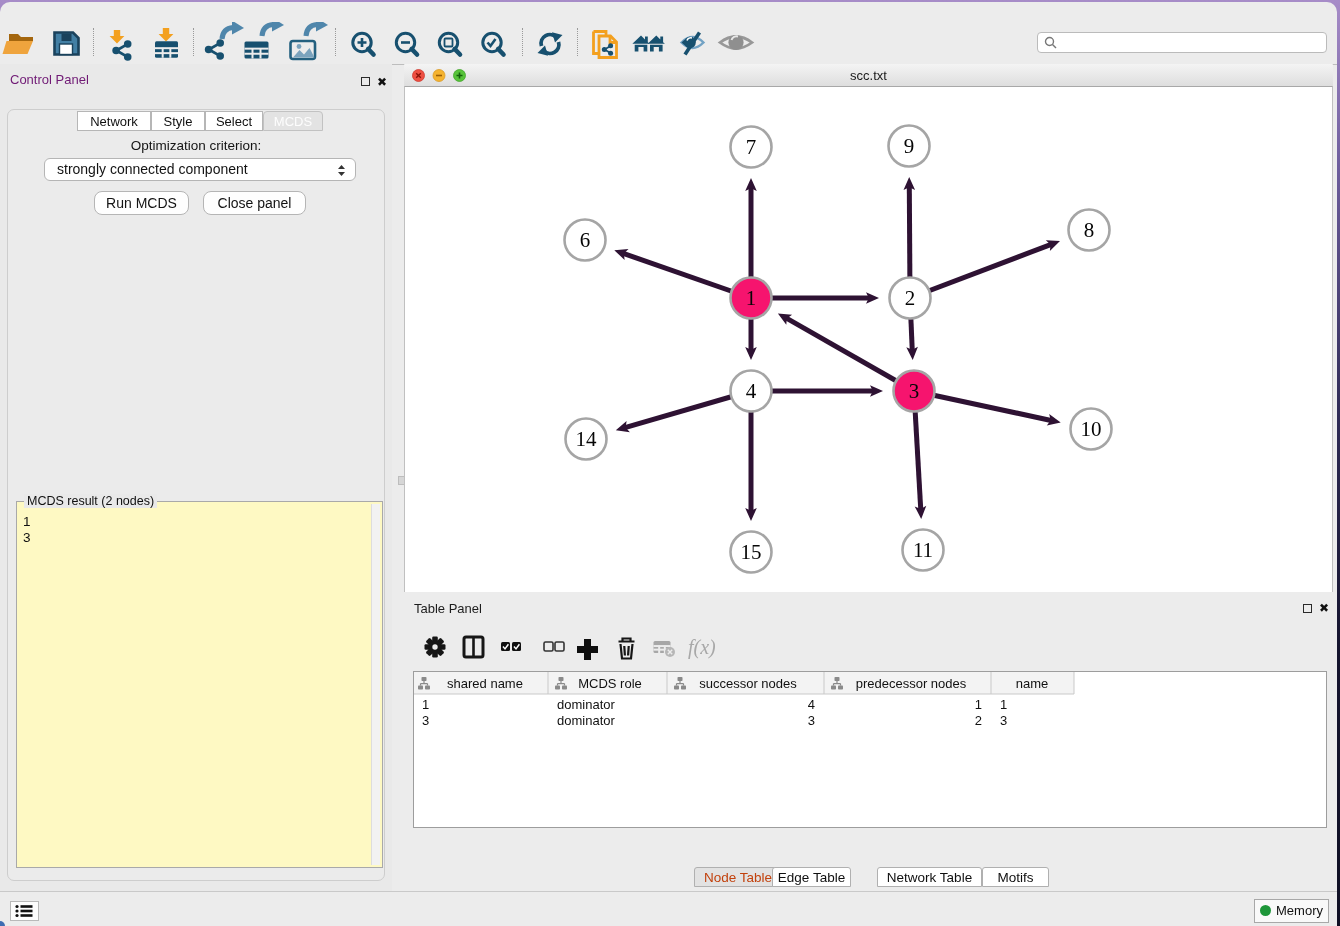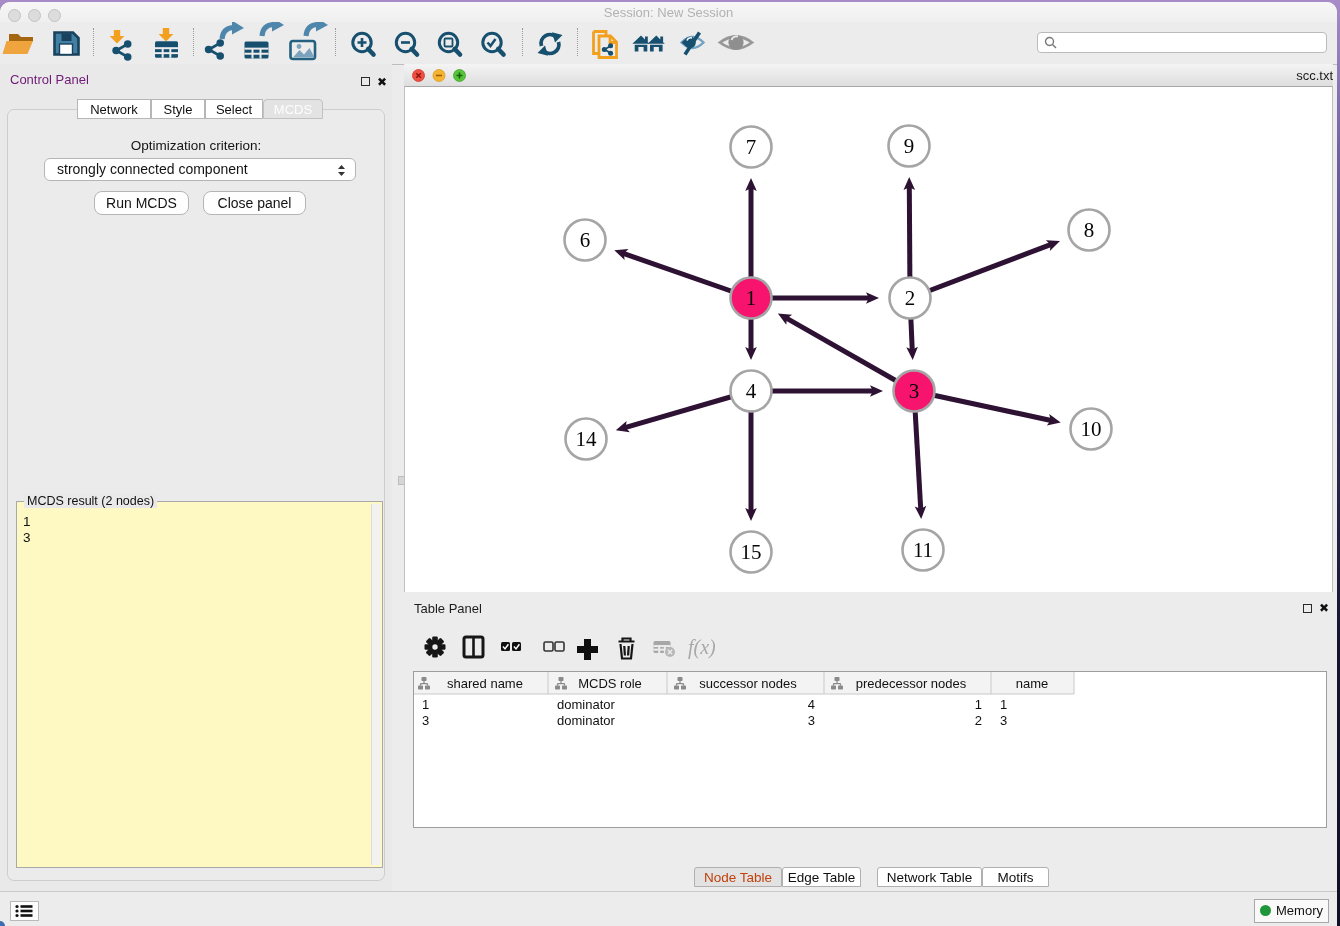--- a/index.html
+++ b/index.html
@@ -8,53 +8,47 @@
 .tl{position:absolute;top:7px;width:13px;height:13px;border-radius:50%;background:#dcdcdc;border:1px solid #c3c3c3}
 #wtitle{position:absolute;top:3px;left:0;width:1337px;text-align:center;font-size:13px;color:#b2b2b2}
 #toolbar{position:absolute;left:0;top:20px;width:1337px;height:43px;background:#ececec;border-bottom:1px solid #bdbdbd}
 .sep{position:absolute;top:6px;height:28px;width:0;border-left:1px dotted #9a9a9a}
 #search{position:absolute;left:1037px;top:10px;width:290px;height:21px;background:#fff;border:1px solid #bbb;border-radius:4px}
 
 #cp{position:absolute;left:0;top:62px;width:392px;height:828px;background:#e9e9e9}
 #cphead{position:absolute;left:10px;top:8px;font-size:13px;color:#701a75}
 .winbtn{position:absolute;top:11px;font-size:12px;color:#111}
 #tabs{position:absolute;left:77px;top:35px;height:20px;font-size:13px;z-index:3}
-.tab{position:absolute;top:0;height:20px;background:#fff;border:1px solid #b6b6b6;color:#101010;text-align:center;line-height:19px}
+.tab{position:absolute;top:12px;height:20px;background:#fff;border:1px solid #b6b6b6;color:#101010;text-align:center;line-height:19px}
 #cpanel{position:absolute;left:7px;top:45px;width:378px;height:772px;background:#ebebeb;border:1px solid #cdcdcd;border-radius:7px}
 #optlabel{position:absolute;left:0;top:74px;width:392px;text-align:center;font-size:13.5px;color:#141414}
 #combo{position:absolute;left:44px;top:94px;width:312px;height:23px;background:#fff;border:1px solid #b5b5b5;border-radius:6px;font-size:14px;color:#131313;line-height:21px;padding-left:12px}
 .btn{position:absolute;top:127px;height:24px;background:#fefefe;border:1px solid #b5b5b5;border-radius:8px;font-size:14px;color:#131313;text-align:center;line-height:22px}
 #fieldset{position:absolute;left:16px;top:437px;width:367px;height:367px;border:1px solid #a9a9a9;background:#fef9c3}
 #fslegend{position:absolute;left:7px;top:-8px;background:#e9e9e9;padding:0 3px;font-size:12.5px;color:#101010}
 #fsscroll{position:absolute;right:2px;top:2px;bottom:2px;width:9px;background:#f2f2f2;border-left:1px solid #ddd}
 
 
 #net{position:absolute;left:404px;top:62px;width:929px;height:528px}
 #nettitle{position:absolute;left:0;top:0;width:929px;height:23px;background:linear-gradient(#f4f4f4,#dedede);border-bottom:1px solid #a8a8a8;border-radius:1px}
-#netname{position:absolute;left:0;top:4px;width:929px;text-align:right;font-size:13px;color:#1a1a1a}
+#netname{position:absolute;left:0;top:4px;width:929px;text-align:center;font-size:13px;color:#1a1a1a}
 #canvas{position:absolute;left:0;top:23px;width:929px;height:505px;background:#fff;border-left:1px solid #c0c0c0;border-right:1px solid #c0c0c0}
 
 #tp{position:absolute;left:404px;top:590px;width:933px;height:301px;background:#ececec}
 #tphead{position:absolute;left:10px;top:9px;font-size:13px;color:#1d1d1d}
 #tptools{position:absolute;left:14px;top:28px;width:905px;height:38px}
 #tbl{position:absolute;left:9px;top:79px;width:914px;height:157px;background:#fff;border:1px solid #9d9d9d;font-size:12.5px}
 #tptabs{position:absolute;left:0;top:275px;width:933px;height:22px;font-size:13.5px}
 .ttab{position:absolute;top:0;height:20px;background:#fff;border:1px solid #b0b0b0;border-radius:3px 3px 0 0;color:#0f0f0f;text-align:center;line-height:19px}
 
 #status{position:absolute;left:0;top:889px;width:1337px;height:35px;background:#ececec;border-top:1px solid #c9c9c9}
 #listbtn{position:absolute;left:10px;top:9px;width:29px;height:20px;background:#fdfdfd;border:1px solid #b9b9b9}
 #membtn{position:absolute;left:1254px;top:7px;width:75px;height:24px;background:#f9f9f9;border:1px solid #a8a8a8;font-size:13px;color:#111;text-align:center;line-height:22px}
 </style></head><body>
 <div id="win">
-<div id="titlebar">
- <div class="tl" style="left:8px"></div>
-      <div class="tl" style="left:28px"></div>
-      <div class="tl" style="left:48px"></div>
- <div id="wtitle">Session: New Session</div>
-</div>
 <div id="toolbar">
       <div class="sep" style="left:93px"></div>
       <div class="sep" style="left:193px"></div>
       <div class="sep" style="left:335px"></div>
       <div class="sep" style="left:522px"></div>
       <div class="sep" style="left:577px"></div>
       <svg width="1337" height="43" viewBox="0 0 1337 43" style="position:absolute;left:0;top:0">
         <path d="M9,12 h9 l3,3 h12 v4 h-24 z" fill="#a4660e"></path>
 <path d="M6.5,19 h26.5 l-5.5,13 h-25 z" fill="#efa43d"></path>
         <path d="M54.5,10.5 h18.5 l5.5,5.5 v16.5 h-24 z" fill="#427fa4" stroke="#1a425c" stroke-width="2.6"></path>
@@ -346,21 +340,21 @@
 <text x="8" y="53">3</text>
             <text x="143" y="53">dominator</text>
             <text x="401" y="53" text-anchor="end">3</text>
             <text x="568" y="53" text-anchor="end">2</text>
             <text x="586" y="53">3</text>
 </g>
         </svg>
       </div>
  <div id="tptabs">
   <div class="ttab" style="left:290px;width:88px;background:#e2e2e2;color:#c2410c">Node Table</div>
-  <div class="ttab" style="left:378px;width:79px">Edge Table</div>
+  <div class="ttab" style="left:368px;width:79px">Edge Table</div>
   <div class="ttab" style="left:473px;width:105px">Network Table</div>
   <div class="ttab" style="left:578px;width:67px">Motifs</div>
  </div>
 </div>
 <div id="status">
  <div id="listbtn"><svg width="27" height="18" viewBox="0 0 27 18">
           <g fill="#111">
             <circle cx="6" cy="4.5" r="1.6"></circle>
             <circle cx="6" cy="9" r="1.6"></circle>
             <circle cx="6" cy="13.5" r="1.6"></circle>

